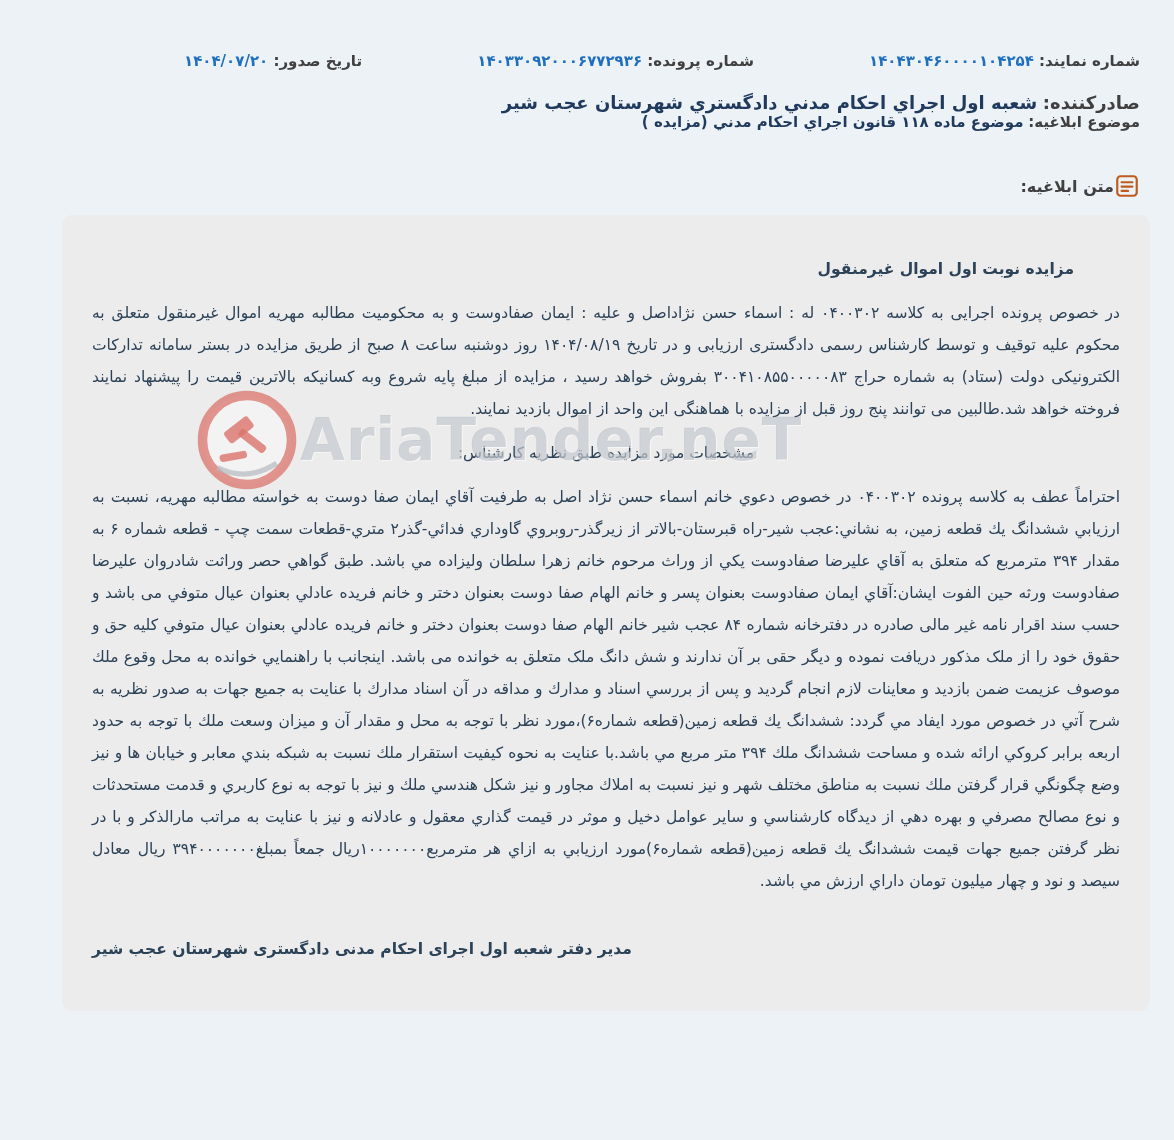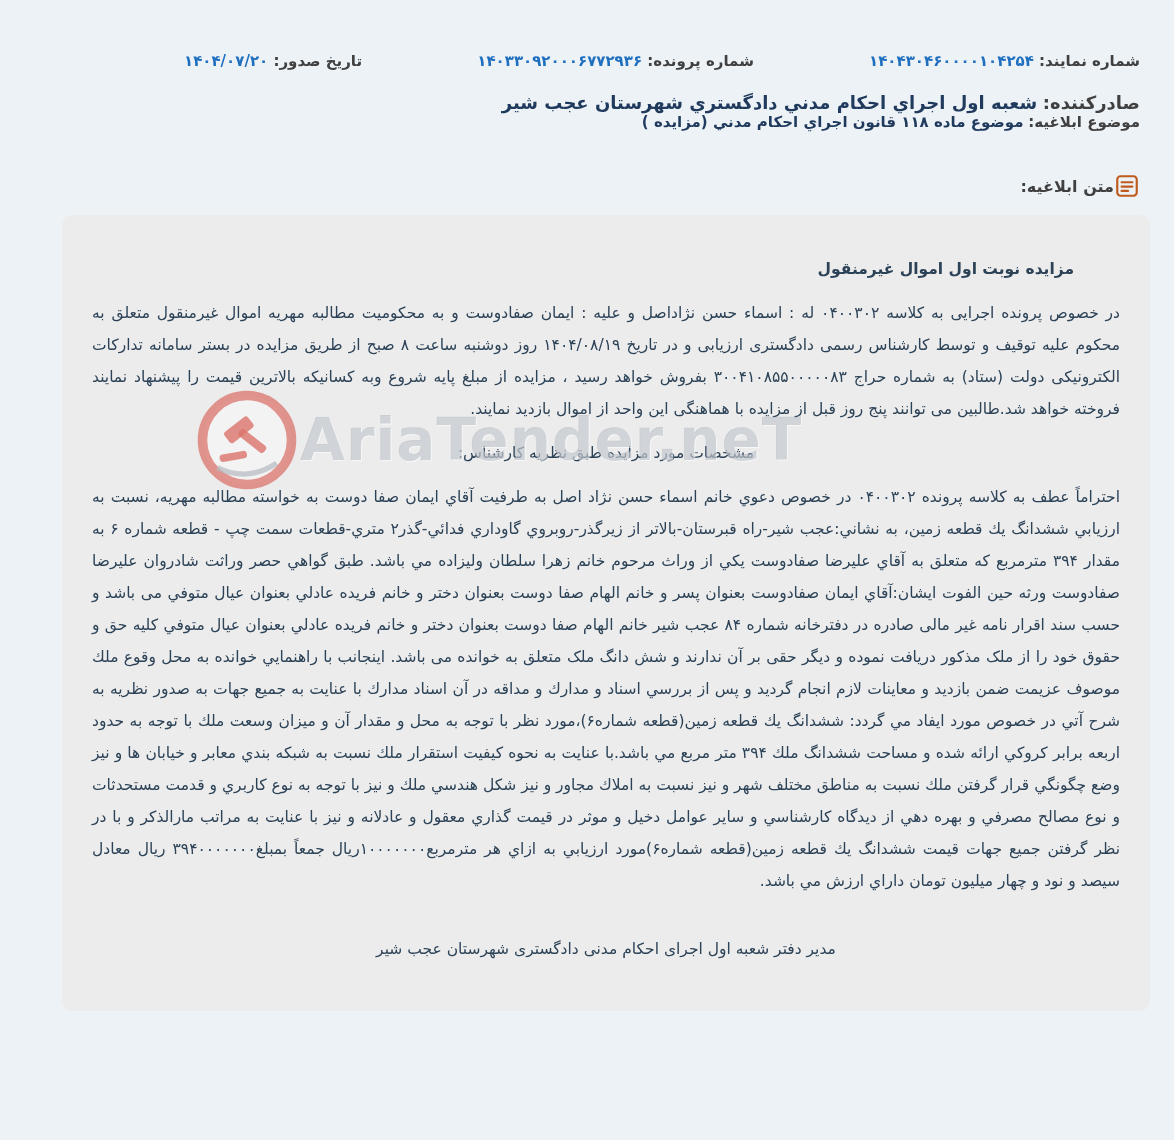--- a/index.html
+++ b/index.html
@@ -56,22 +56,22 @@
   }
   .notice-content p{margin:12px 0 8px 0;}
   .b-title{
     font-weight:600;
     padding-right:46px;
     text-align:right;
   }
   .b-subtitle{text-align:center;}
   .signature{
     margin-top:36px !important;
-    font-weight:400;
-    text-align:center;
+    font-weight:700;
+    text-align:left;
   }
   .watermark{
     position:absolute;
     top:172px;
     left:132px;
     display:flex;
     direction:ltr;
     align-items:center;
     z-index:2;
     pointer-events:none;

